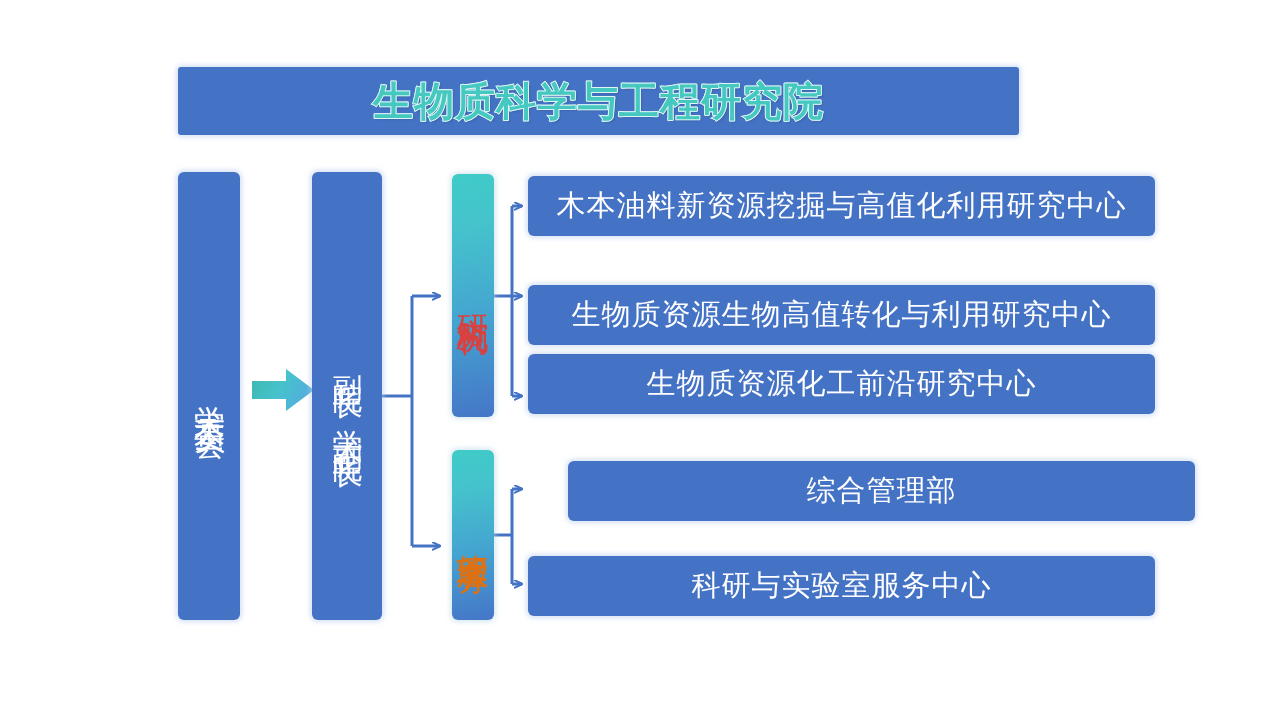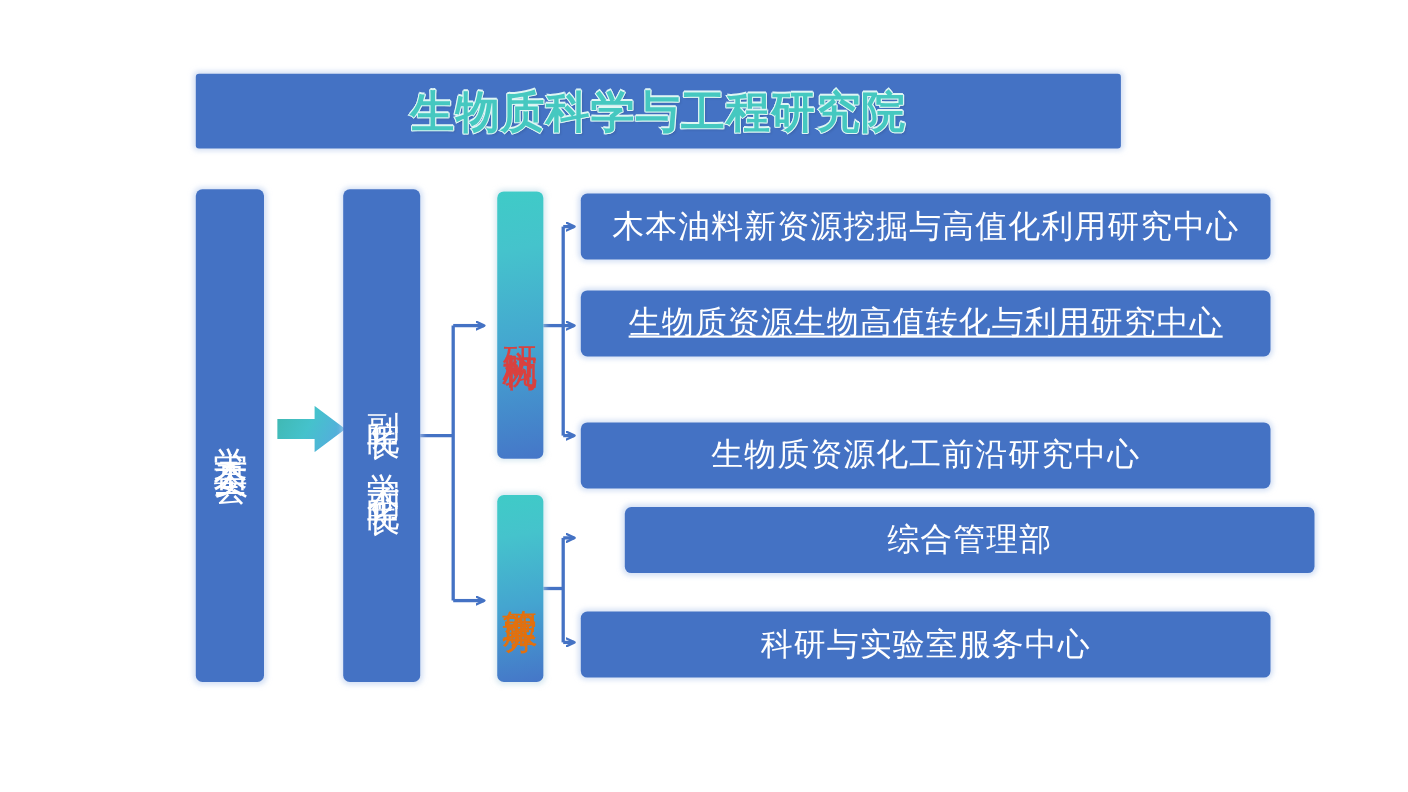--- a/index.html
+++ b/index.html
@@ -136,22 +136,22 @@
   
   .content-box {
     left: 528px;
     width: 627px;
     height: 60px;
     font-size: 29px;
     letter-spacing: 1px;
     white-space: nowrap;
   }
   #content-0 { top: 176px; }
-  #content-1 { top: 264px; text-decoration: underline; }
-  #content-2 { top: 384px; }
+  #content-1 { top: 285px; }
+  #content-2 { top: 354px; }
   #content-3 { top: 461px; margin-left: 40px; }
   #content-4 { top: 556px; justify-content: center; }
 
   
   #connectors {
     position: absolute;
     left: 0;
     top: 0;
     width: 1280px;
     height: 720px;

